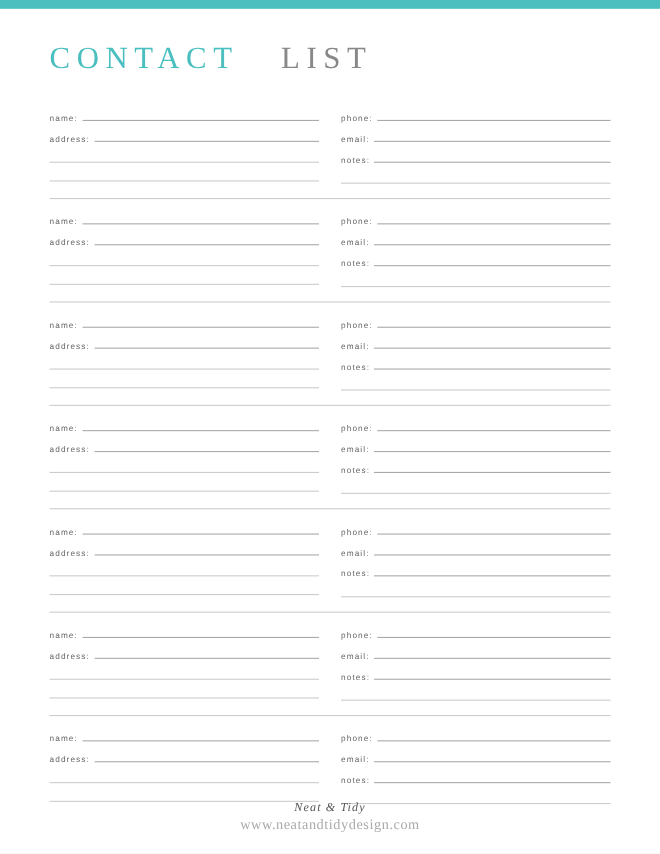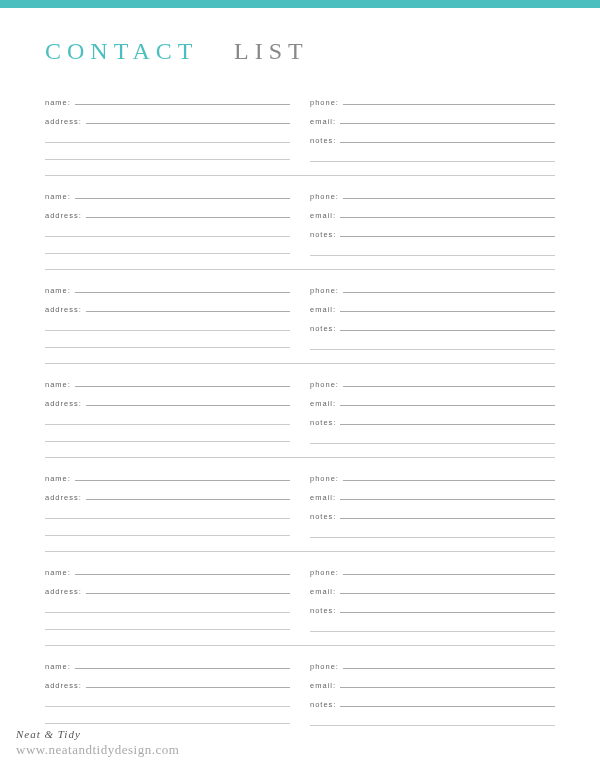--- a/index.html
+++ b/index.html
@@ -25,21 +25,21 @@
       width: 100%;
       height: 8px;
       background: #4bbfbf;
     }
 
     .content {
       padding: 30px 45px 20px 45px;
     }
 
     .page-title {
-      font-size: 24px;
+      font-size: 28px;
       letter-spacing: 6px;
       margin-bottom: 28px;
       color: #333;
       font-weight: 300;
       text-transform: uppercase;
     }
 
     .title-contact {
       color: #4bbfbf;
       font-weight: 300;
@@ -103,23 +103,23 @@
       margin: 8px 0 10px 0;
     }
 
     .entry-block {
       margin-bottom: 0;
     }
 
     .footer {
       position: absolute;
       bottom: 18px;
-      left: 16px;
+      left: 0;
       right: 0;
-      text-align: left;
+      text-align: center;
       font-family: Liberation Serif, serif;
     }
 
     .footer-brand {
       font-size: 11px;
       color: #555;
       letter-spacing: 1px;
       font-style: italic;
     }
 

